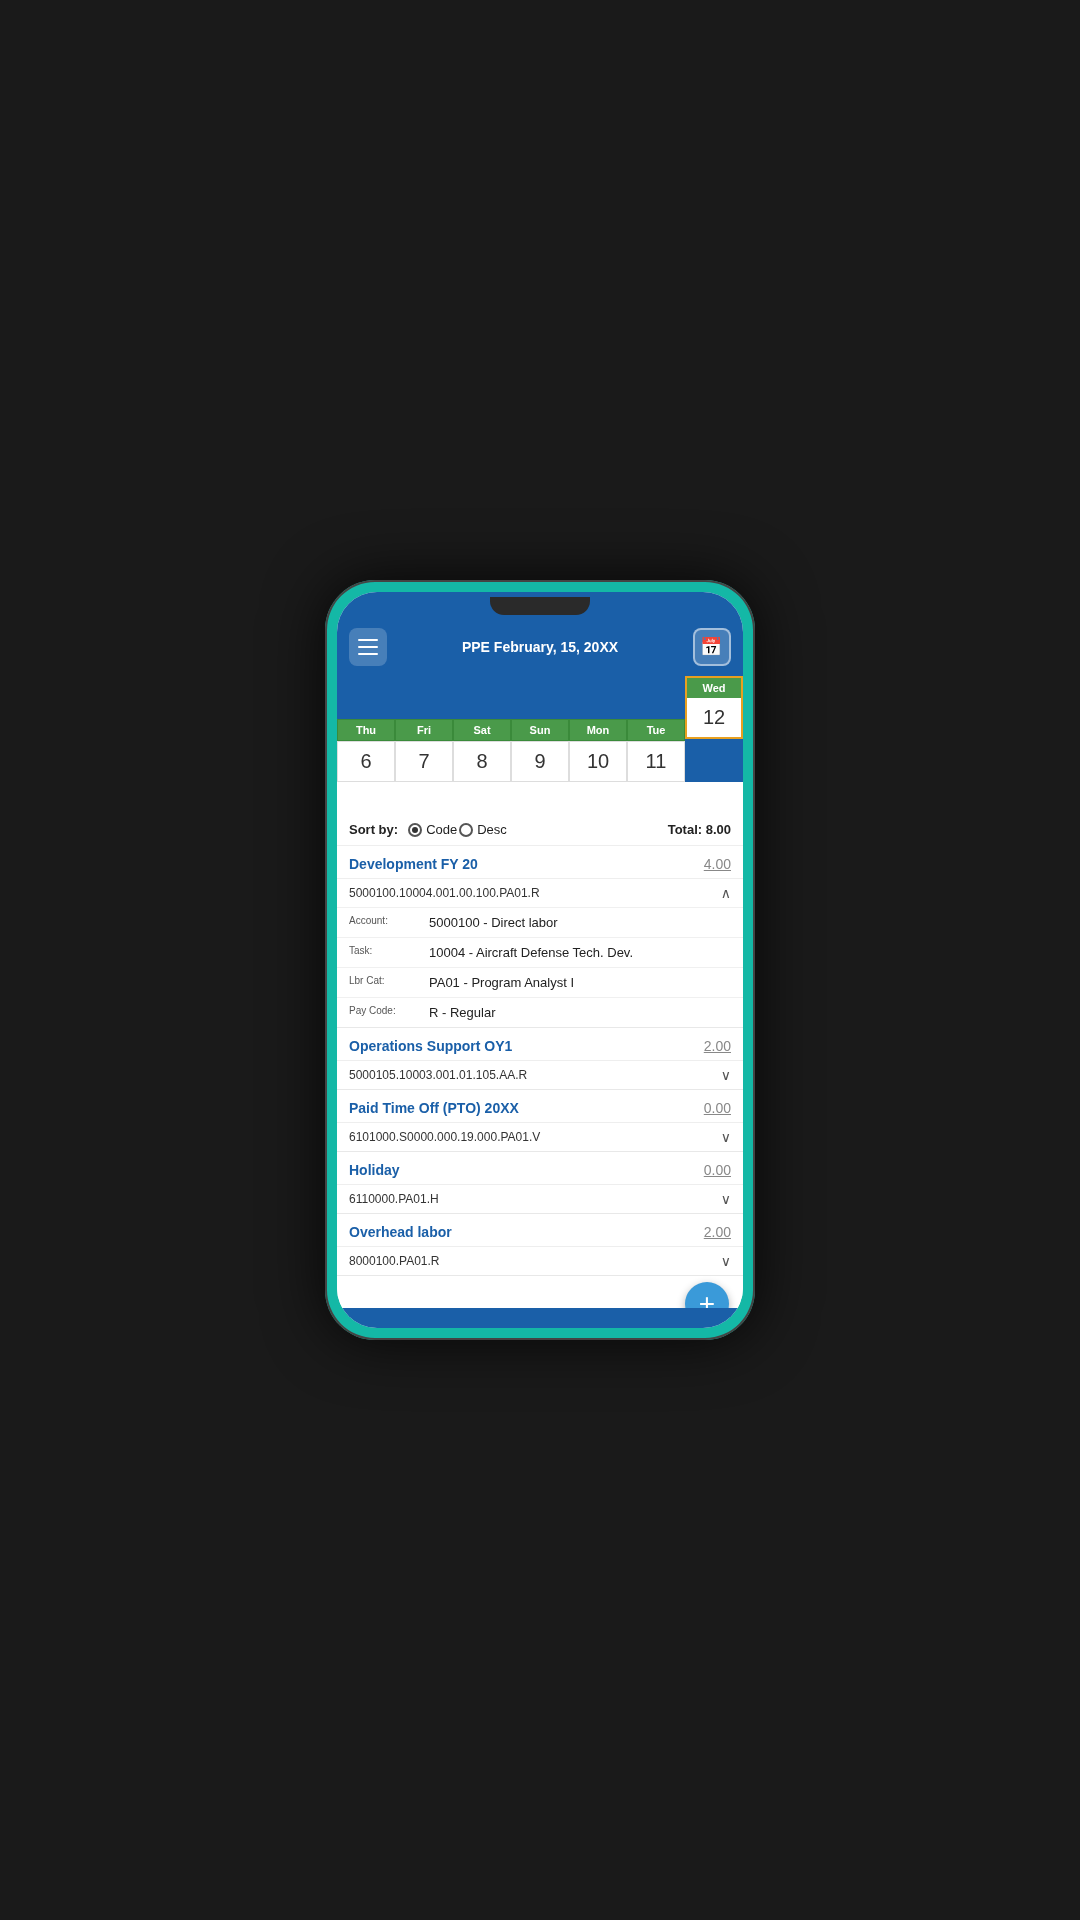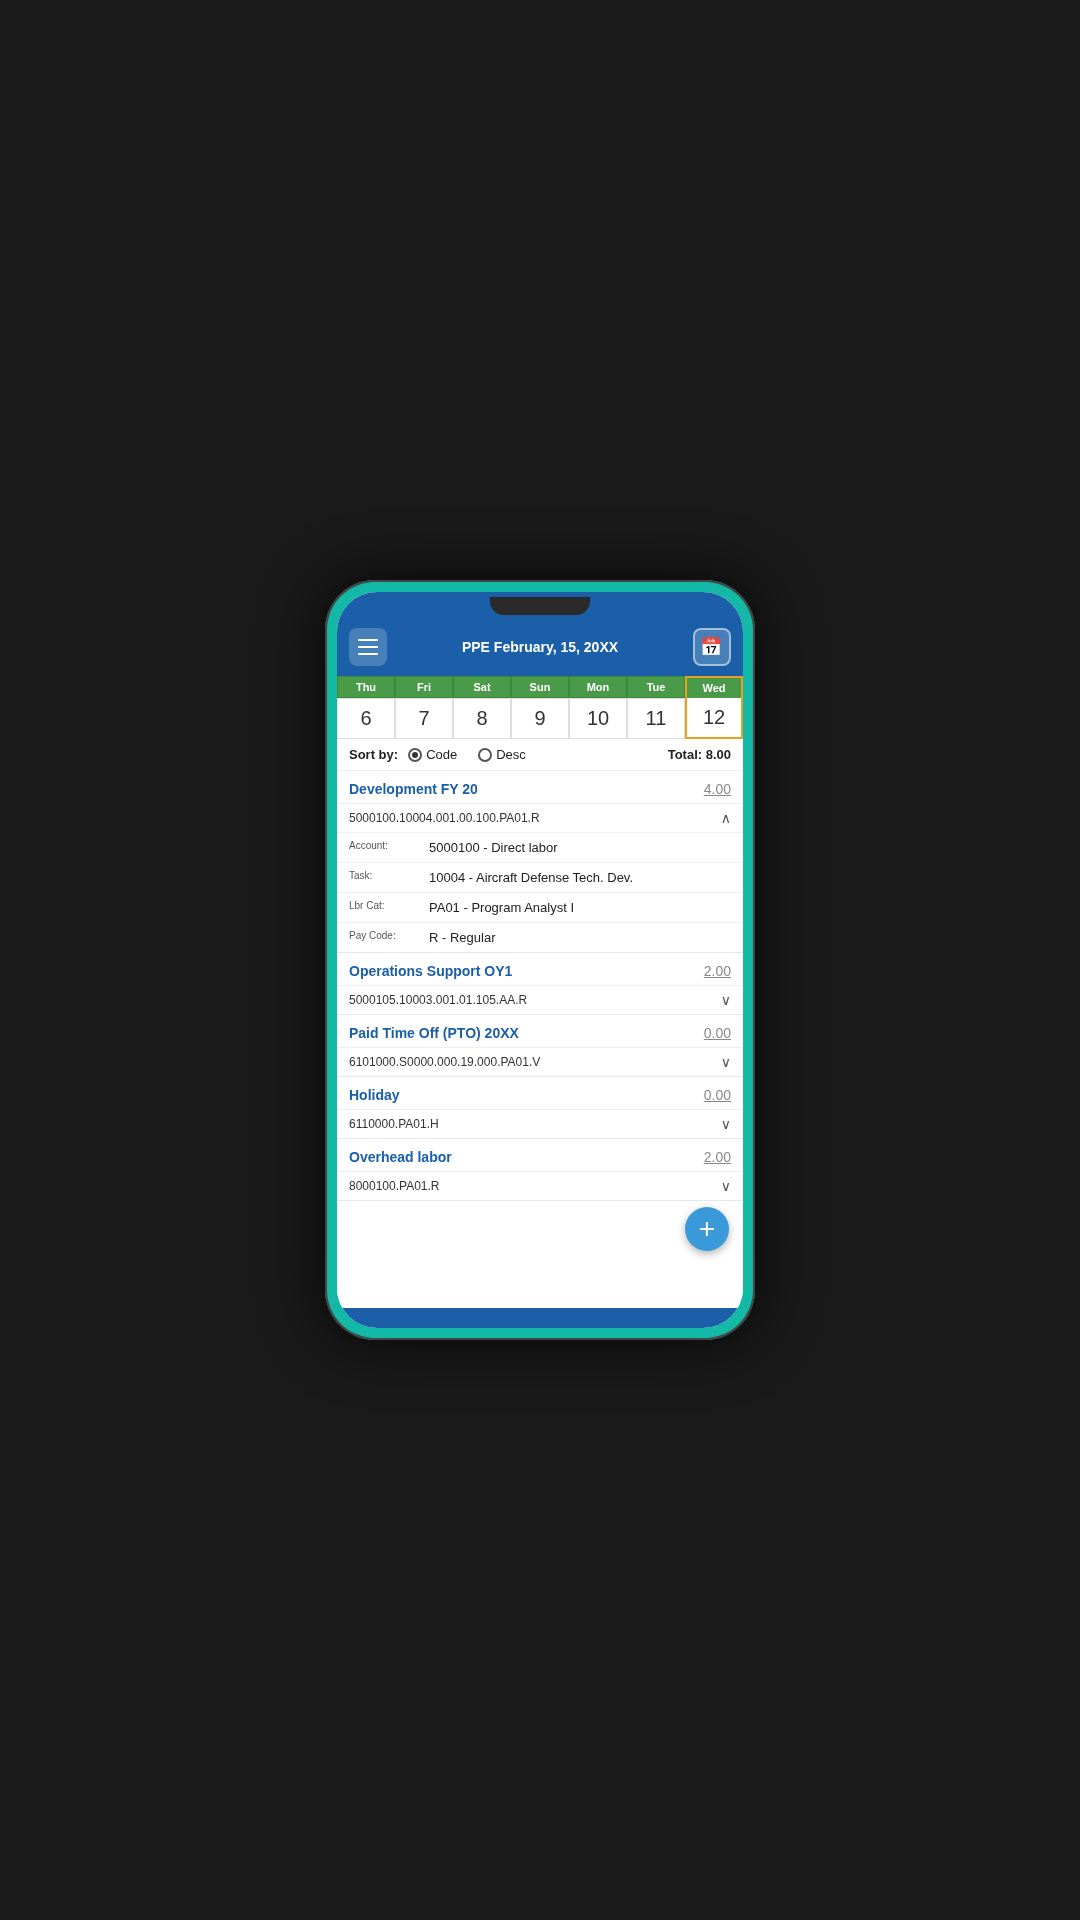--- a/index.html
+++ b/index.html
@@ -122,48 +122,49 @@
     .day-col.active .day-name {
       background: #4a9a4a;
       border: 2px solid #e8a020;
       border-bottom: none;
     }
     .day-col.active .day-num {
       border: 2px solid #e8a020;
       border-top: none;
       color: #333;
     }
-    .day-col:not(.active) .day-name { border: 1px solid #3a8a3a; }
+    .day-col:not(.active) .day-name { border: 1px solid #3a8a3a; margin-top: 43px; }
     .day-col:not(.active) .day-num { border: 1px solid #ddd; }
 
     
     .content {
       flex: 1;
       overflow-y: auto;
       background: #fff;
     }
 
     
     .sort-bar {
       display: flex;
       align-items: flex-start;
       padding: 8px 12px;
       border-bottom: 1px solid #eee;
       background: #fff;
+      margin-top: 32px;
     }
     .sort-label {
       font-size: 13px;
       font-weight: 700;
       color: #222;
       margin-right: 10px;
     }
     .radio-group {
       display: flex;
       align-items: center;
-      gap: 21px;
+      gap: 2px;
       flex: 1;
     }
     .radio-item {
       display: flex;
       align-items: center;
       gap: 4px;
       cursor: pointer;
     }
     .radio-circle {
       width: 14px; height: 14px;

